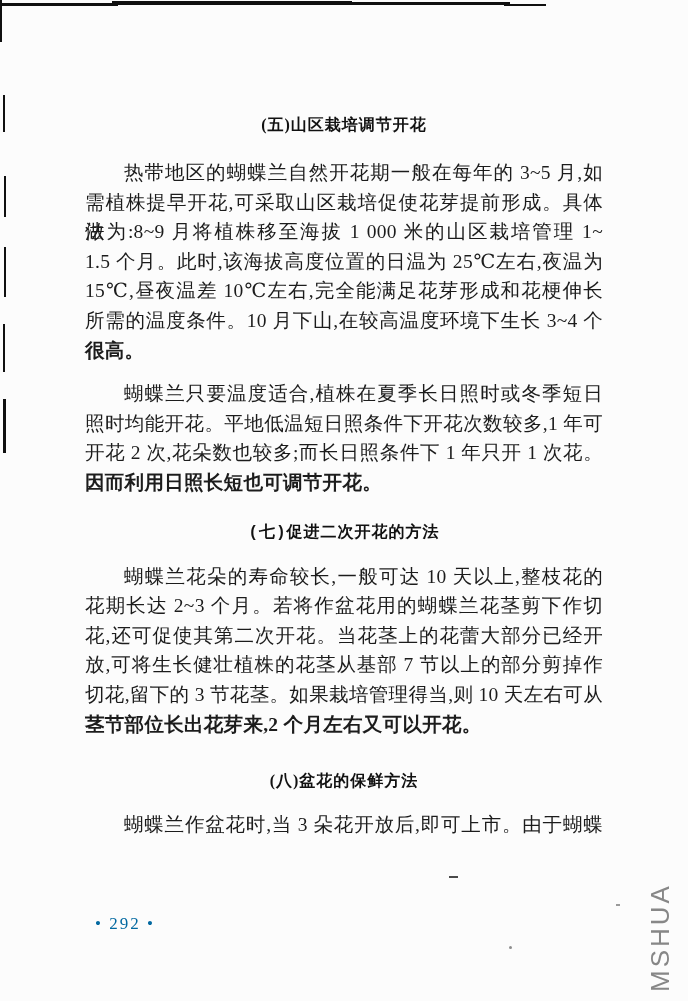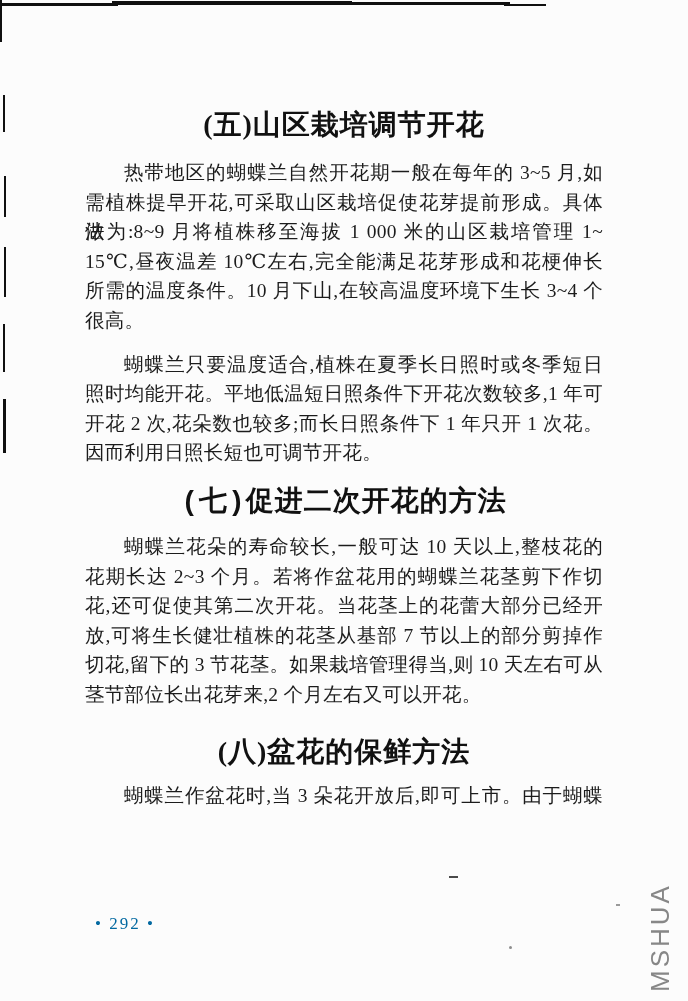--- a/index.html
+++ b/index.html
@@ -24,34 +24,34 @@
   .left-mark5{left:3px;top:399px;width:3px;height:54px;}
   .dash-h4{left:449px;top:876px;width:9px;height:2px;background:#4a4a4a;}
   .dot-a{left:616px;top:904px;width:4px;height:2px;background:#9a9a9a;}
   .dot-b{left:509px;top:946px;width:3px;height:3px;background:#8d8d8d;border-radius:50%;}
   
   .column{
     position:absolute;left:85px;top:110px;width:518px;
     font-size:19.5px;line-height:29.6px;letter-spacing:.3px;
   }
   .heading{
-    font-weight:bold;text-align:center;font-size:28px;line-height:30px;
+    font-weight:bold;text-align:center;font-size:16px;line-height:30px;
     letter-spacing:1px;color:#111;
   }
   .h2m{margin-top:24px;}
   .h3m{margin-top:20px;font-family:Liberation Mono, monospace;}
   .h4m{margin-top:27px;}
   .para{margin-top:18px;}
   .p2m{margin-top:10px;}
   .p3m{margin-top:11px;}
   .p4m{margin-top:11px;}
   .line{height:29.6px;white-space:nowrap;}
   .fill{text-align:justify;text-align-last:justify;white-space:normal;}
   .indent{text-indent:2em;margin-top:14px;}
-  .last{text-align:right;text-align-last:left;}
+  .last{text-align:right;text-align-last:left;font-weight:bold;}
   
   .page-number{
     position:absolute;left:95px;top:914px;
     font-size:17px;letter-spacing:2px;color:#0369a1;
   }
   .watermark{
     position:absolute;left:645px;top:992px;width:112px;height:32px;
     transform:rotate(-90deg);transform-origin:0 0;
     font-family:"Liberation Sans","DejaVu Sans",sans-serif;
     font-size:26px;letter-spacing:3px;color:#878787;font-weight:500;
@@ -76,20 +76,21 @@
   <div class="art dot-a"></div>
   <div class="art dot-b"></div>
 
   <div class="column">
 
     <div class="heading">(五)山区栽培调节开花</div>
     <div class="para">
       <div class="line fill indent">热带地区的蝴蝶兰自然开花期一般在每年的 3~5 月,如</div>
       <div class="line fill">需植株提早开花,可采取山区栽培促使花芽提前形成。具体做</div>
       <div class="line fill">法为:8~9 月将植株移至海拔 1 000 米的山区栽培管理 1~</div>
+      <div class="line fill">1.5 个月。此时,该海拔高度位置的日温为 25℃左右,夜温为</div>
       <div class="line fill">15℃,昼夜温差 10℃左右,完全能满足花芽形成和花梗伸长</div>
       <div class="line fill">所需的温度条件。10 月下山,在较高温度环境下生长 3~4 个</div>
       <div class="line last">很高。</div>
     </div>
 
     <div class="para p2m">
       <div class="line fill indent">蝴蝶兰只要温度适合,植株在夏季长日照时或冬季短日</div>
       <div class="line fill">照时均能开花。平地低温短日照条件下开花次数较多,1 年可</div>
       <div class="line fill">开花 2 次,花朵数也较多;而长日照条件下 1 年只开 1 次花。</div>
       <div class="line last">因而利用日照长短也可调节开花。</div>

